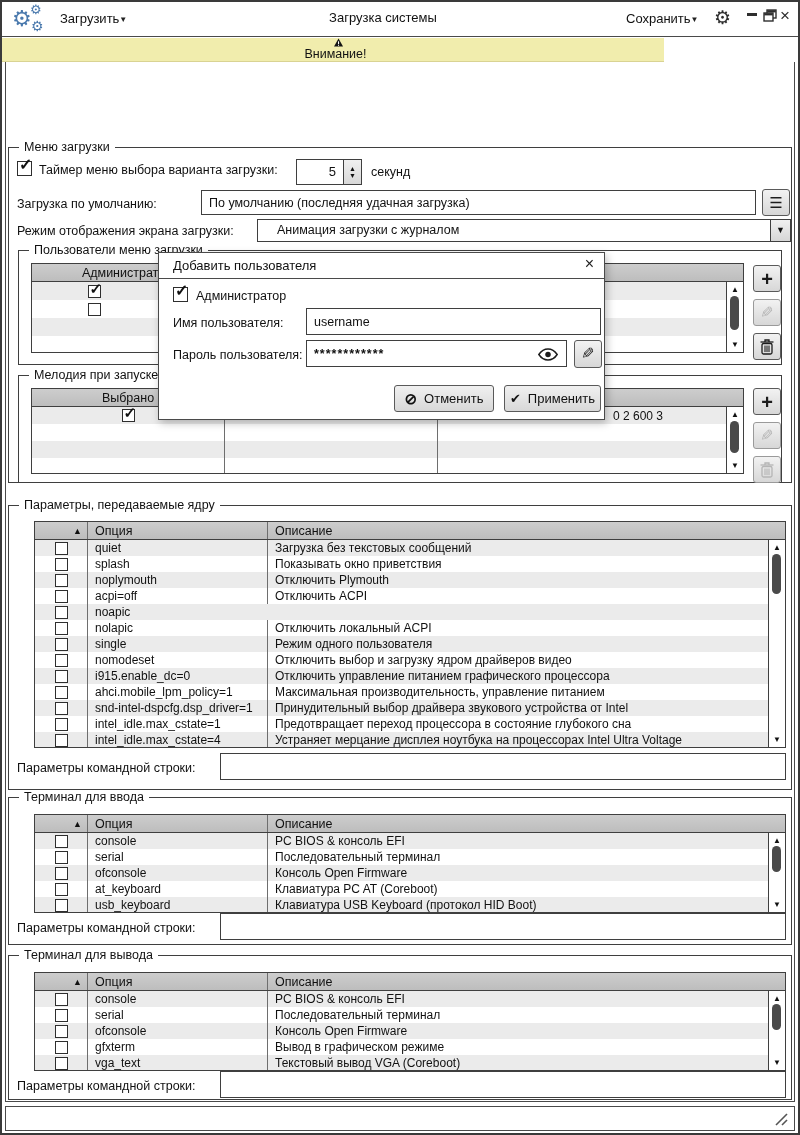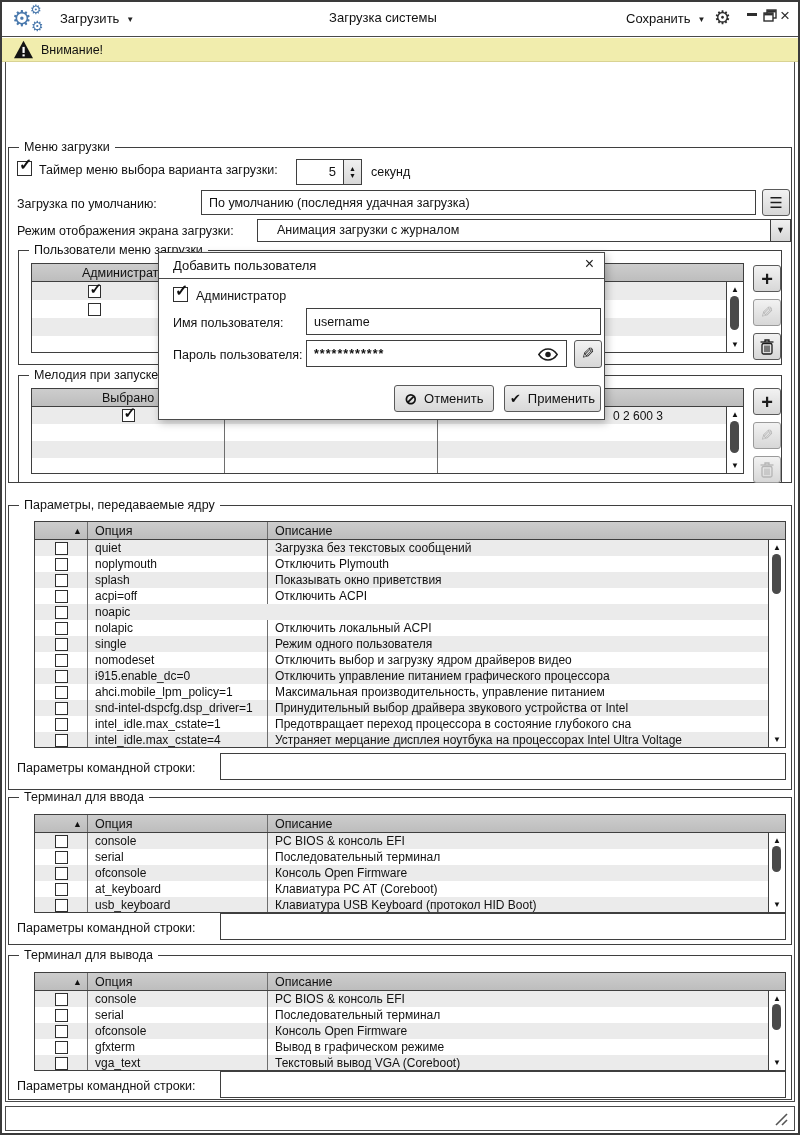--- a/index.html
+++ b/index.html
@@ -7,30 +7,30 @@
   body { font-family:"Liberation Sans", sans-serif; color:#111; }
   #win { position:relative; width:800px; height:1135px; background:#fff; overflow:hidden; }
   .win-border { position:absolute; inset:0; border:2px solid #3a3a3a; pointer-events:none; z-index:999; }
 
   
   .toolbar { position:absolute; left:0; top:0; width:800px; height:37px; background:#fff; border-bottom:1px solid #4a4a4a; }
   .gears-sm { position:absolute; left:12px; top:3px; width:34px; height:32px; }
   .gears-sm .g1 { position:absolute; left:0; top:5px; font-size:22px; color:#4a79ad; line-height:22px;}
   .gears-sm .g2 { position:absolute; left:18px; top:0px; font-size:13px; color:#4a79ad; line-height:13px;}
   .gears-sm .g3 { position:absolute; left:19px; top:16px; font-size:14px; color:#4a79ad; line-height:14px;}
-  .menu-btn { position:absolute; top:0; height:36px; display:flex; align-items:center; gap:7px; font-size:13px; cursor:default; padding:0 4px; }
+  .menu-btn { position:absolute; top:0; height:36px; display:flex; align-items:center; font-size:13px; cursor:default; padding:0 4px; }
   .menu-btn .dd { font-size:8px; color:#222; margin-top:2px; }
   .tb-title { position:absolute; left:0; right:34px; top:0; height:36px; text-align:center; line-height:36px; font-size:13px; }
   .gear-dark { position:absolute; left:714px; top:8px; font-size:19px; color:#2e2e2e; line-height:20px; }
   .wc-min { position:absolute; left:747px; top:13px; width:10px; height:3px; background:#2e2e2e; }
   .wc-restore { position:absolute; left:763px; top:8px; width:14px; height:13px; }
   .wc-close { position:absolute; left:780px; top:5px; font-size:17px; color:#2e2e2e; line-height:22px; }
 
   
-  .warnbar { position:absolute; left:0; top:38px; width:800px; height:24px; background:#f1edad; border-bottom:1px solid #d9d393; display:flex; align-items:center; }
+  .warnbar { position:absolute; left:0; top:38px; width:664px; height:24px; background:#f1edad; border-bottom:1px solid #d9d393; display:flex; align-items:center;flex-direction:column; }
   .warn-icon { margin-left:13px; }
   .warn-text { margin-left:7px; font-size:12.5px; }
 
   
   .banner { position:absolute; left:0; top:62px; width:800px; height:80px; background:#fff; overflow:hidden; }
   #hex-pattern { position:absolute; left:112px; top:2px; width:346px; height:78px; }
   #hex-pattern polygon { fill:none; stroke:#9b9b9b; stroke-width:1; opacity:.6; }
   .gears-lg { position:absolute; left:22px; top:4px; width:90px; height:74px; }
   .gears-lg .g1 { position:absolute; left:0px; top:14px; font-size:52px; color:#4a79ad; line-height:52px; }
   .gears-lg .g2 { position:absolute; left:44px; top:0px; font-size:30px; color:#4a79ad; line-height:30px; }
@@ -353,30 +353,30 @@
               <span class="cb cb-sm"></span>
             </span>
             <span class="td c-opt divL">quiet</span>
             <span class="td c-desc divL">Загрузка без текстовых сообщений</span>
           </div>
 
           <div class="trow">
             <span class="td c-cb-body">
               <span class="cb cb-sm"></span>
             </span>
+            <span class="td c-opt divL">splash</span>
+            <span class="td c-desc divL">Показывать окно приветствия</span>
+          </div>
+
+          <div class="trow">
+            <span class="td c-cb-body">
+              <span class="cb cb-sm"></span>
+            </span>
             <span class="td c-opt divL">noplymouth</span>
             <span class="td c-desc divL">Отключить Plymouth</span>
-          </div>
-
-          <div class="trow">
-            <span class="td c-cb-body">
-              <span class="cb cb-sm"></span>
-            </span>
-            <span class="td c-opt divL">splash</span>
-            <span class="td c-desc divL">Показывать окно приветствия</span>
           </div>
 
           <div class="trow">
             <span class="td c-cb-body">
               <span class="cb cb-sm"></span>
             </span>
             <span class="td c-opt divL">acpi=off</span>
             <span class="td c-desc divL">Отключить ACPI</span>
           </div>
 

